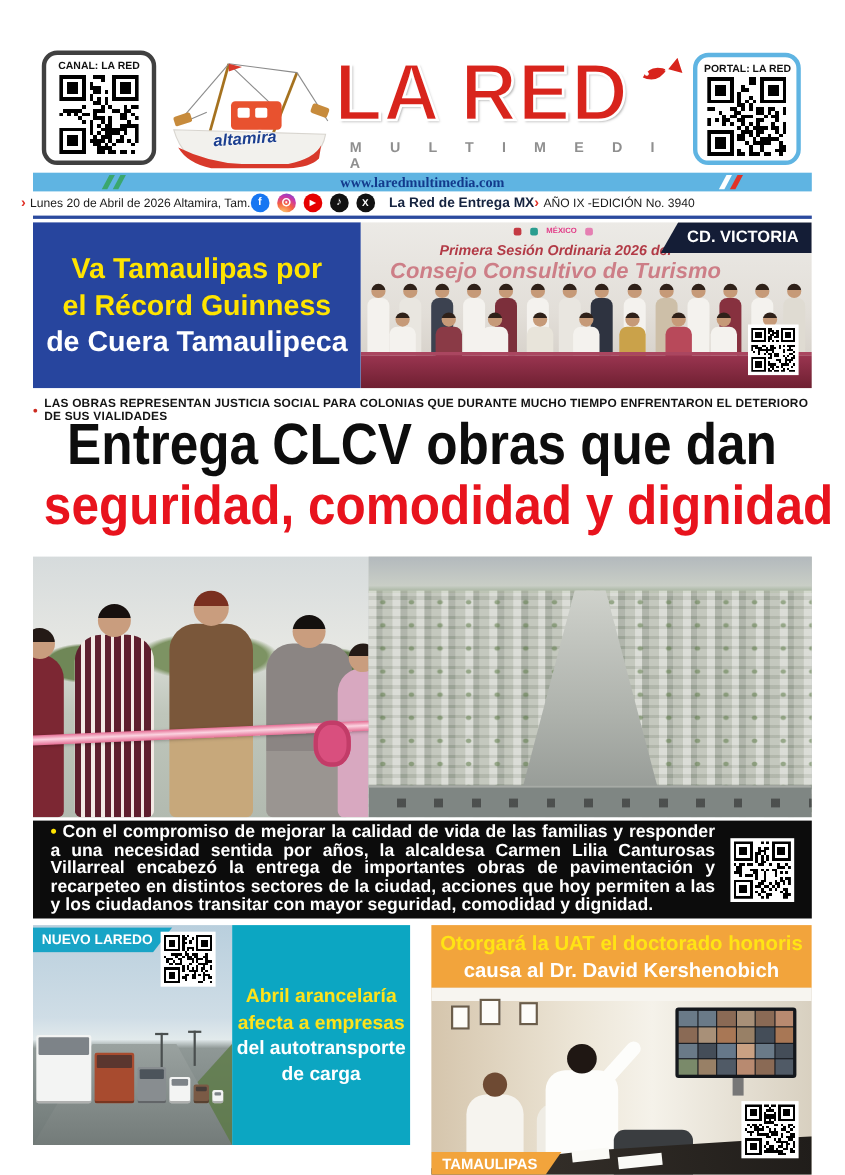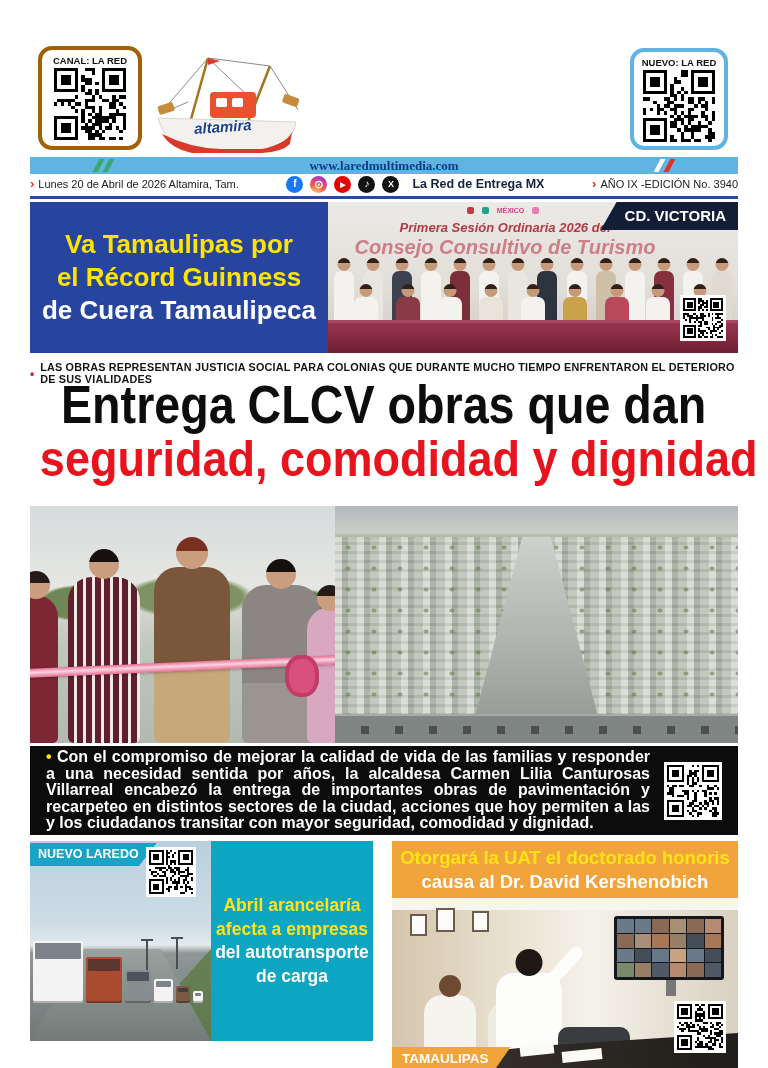--- a/index.html
+++ b/index.html
@@ -4,21 +4,21 @@
 <style>
   html,body{margin:0;padding:0;background:#fff;}
   .page{position:relative;width:768px;height:1068px;margin:0 auto;background:#fff;
         font-family:"Liberation Sans",sans-serif;overflow:hidden;}
 
   
   .qr-frame{position:absolute;background:#fff;border-radius:14px;text-align:center;
             padding:5px 6px 6px;box-sizing:border-box;}
   .qr-frame .qr-label{font-size:9.5px;font-weight:bold;color:#111;white-space:nowrap;margin-bottom:2px;}
   .qr-frame .qr-canvas{width:72px;height:72px;margin:0 auto;}
-  .qr-canal{left:38px;top:46px;width:104px;height:104px;border:4px solid #a16207;}
+  .qr-canal{left:38px;top:46px;width:104px;height:104px;border:4px solid #404040;}
   .qr-portal{left:630px;top:48px;width:98px;height:102px;border:4px solid #5fb4e2;}
 
   
   .logo{position:absolute;left:150px;top:38px;width:470px;height:118px;display:flex;align-items:flex-end;}
   .boat{position:relative;width:152px;height:104px;flex:0 0 auto;}
   .boat-text{position:absolute;left:44px;top:66px;font-size:15px;font-weight:bold;font-style:italic;
              color:#1c3f8f;transform:rotate(-4deg);text-shadow:0 0 2px #fff,0 0 2px #fff;}
   .logo-right{display:flex;flex-direction:column;margin-left:2px;}
   .logo-title-row{display:flex;align-items:flex-start;}
   .logo-title{font-size:74px;line-height:80px;font-weight:800;color:#d8241c;letter-spacing:1px;
@@ -27,22 +27,22 @@
   .logo-fish{margin:4px 0 0 -4px;}
   .logo-subtitle{font-size:13px;letter-spacing:11px;color:#8f8f8f;font-weight:bold;margin:2px 0 0 14px;}
 
   
   .band{position:absolute;left:30px;top:157px;width:708px;height:17px;background:#5fb4e2;
         display:flex;align-items:center;justify-content:center;}
   .band .url{font-family:"Liberation Serif",serif;font-weight:bold;font-size:13px;color:#123a8c;line-height:16px;}
   .slash{position:absolute;top:2px;width:5px;height:13px;transform:skewX(-28deg);}
   .slash.g1{left:66px;background:#3aa76d;} .slash.g2{left:76px;background:#3aa76d;}
   .slash.w1{right:76px;background:#fff;} .slash.w2{right:66px;background:#e03127;}
-  .dateline{position:absolute;left:30px;top:175px;width:708px;height:18px;display:flex;
-            align-items:center;justify-content:space-between;font-size:11px;color:#1b1b1b;}
+  .dateline{position:absolute;left:19px;top:175px;width:708px;height:18px;display:flex;
+            align-items:center;justify-content:flex-start;font-size:11px;color:#1b1b1b;}
   .chev::before{content:"›";color:#e03127;font-weight:bold;margin-right:4px;font-size:13px;line-height:11px;}
   .date-center{display:flex;align-items:center;gap:7px;}
   .sicon{width:17px;height:17px;border-radius:50%;display:inline-flex;align-items:center;justify-content:center;
          color:#fff;font-size:10px;font-weight:bold;line-height:1;}
   .icon-fb{background:#1877f2;} 
   .icon-ig{background:radial-gradient(circle at 30% 110%,#ffd776,#f56040 45%,#c837ab 72%,#5b51d8);font-size:11px;}
   .icon-yt{background:#e60000;font-size:7px;}
   .icon-tt{background:#111;font-size:10px;}
   .icon-x{background:#111;font-size:9px;}
   .handle{font-size:12.5px;font-weight:bold;color:#15233f;margin-left:6px;}
@@ -330,21 +330,21 @@
           <rect x="2" y="2" width="3" height="3" fill="#000"></rect>
           <rect x="14" y="0" width="7" height="7" fill="#000"></rect>
           <rect x="15" y="1" width="5" height="5" fill="#fff"></rect>
           <rect x="16" y="2" width="3" height="3" fill="#000"></rect>
           <rect x="0" y="14" width="7" height="7" fill="#000"></rect>
           <rect x="1" y="15" width="5" height="5" fill="#fff"></rect>
           <rect x="2" y="16" width="3" height="3" fill="#000"></rect>
         </svg></div>
   </div>
   <div class="qr-frame qr-portal">
-    <div class="qr-label">NUEVO: LA RED</div>
+    <div class="qr-label">PORTAL: LA RED</div>
     <div class="qr-canvas"><svg viewBox="0 0 21 21" width="100%" height="100%" preserveAspectRatio="none" shape-rendering="crispEdges">
           <rect width="21" height="21" fill="#fff"></rect>
           <g fill="#000">
             <rect x="11" y="0" width="1" height="1"></rect>
             <rect x="12" y="0" width="1" height="1"></rect>
             <rect x="11" y="1" width="1" height="1"></rect>
             <rect x="12" y="1" width="1" height="1"></rect>
             <rect x="9" y="2" width="1" height="1"></rect>
             <rect x="9" y="3" width="1" height="1"></rect>
             <rect x="10" y="3" width="1" height="1"></rect>
@@ -487,20 +487,35 @@
         <rect x="8" y="52" width="16" height="9" rx="2" fill="#c78b3c" transform="rotate(-18 16 56)"></rect>
         <rect x="133" y="44" width="16" height="9" rx="2" fill="#c78b3c" transform="rotate(20 141 48)"></rect>
         <polygon points="58,6 70,9 58,13" fill="#d8392b"></polygon>
         <rect x="60" y="40" width="46" height="26" rx="4" fill="#e8522f"></rect>
         <rect x="66" y="46" width="11" height="9" rx="1.5" fill="#fff"></rect>
         <rect x="82" y="46" width="11" height="9" rx="1.5" fill="#fff"></rect>
         <path d="M8,66 L146,70 Q142,94 112,99 L42,99 Q16,94 8,66 Z" fill="#f2f1ed" stroke="#d8d5cf"></path>
         <path d="M12,82 Q40,96 70,97 L112,97 Q136,92 142,80 L140,92 Q132,100 112,101 L42,101 Q20,96 12,82 Z" fill="#d8392b"></path>
       </svg>
       <span class="boat-text">altamira</span>
+    </div>
+    <div class="logo-right">
+      <div class="logo-title-row">
+        <span class="logo-title">LA RED</span>
+        <span class="logo-fish">
+          <svg width="44" height="34" viewBox="0 0 44 34">
+            <g transform="rotate(-18 22 17)">
+              <path d="M3,17 Q15,5 29,17 Q15,29 3,17 Z" fill="#d8241c" stroke="#fff" stroke-width="2"></path>
+              <polygon points="27,17 41,8 41,26" fill="#d8241c" stroke="#fff" stroke-width="2"></polygon>
+              <circle cx="9" cy="15" r="1.8" fill="#fff"></circle>
+            </g>
+          </svg>
+        </span>
+      </div>
+      <div class="logo-subtitle">M U L T I M E D I A</div>
     </div>
   </div>
 
   <div class="band">
     <span class="slash g1"></span>
     <span class="slash g2"></span>
     <span class="url">www.laredmultimedia.com</span>
     <span class="slash w1"></span>
     <span class="slash w2"></span>
   </div>

